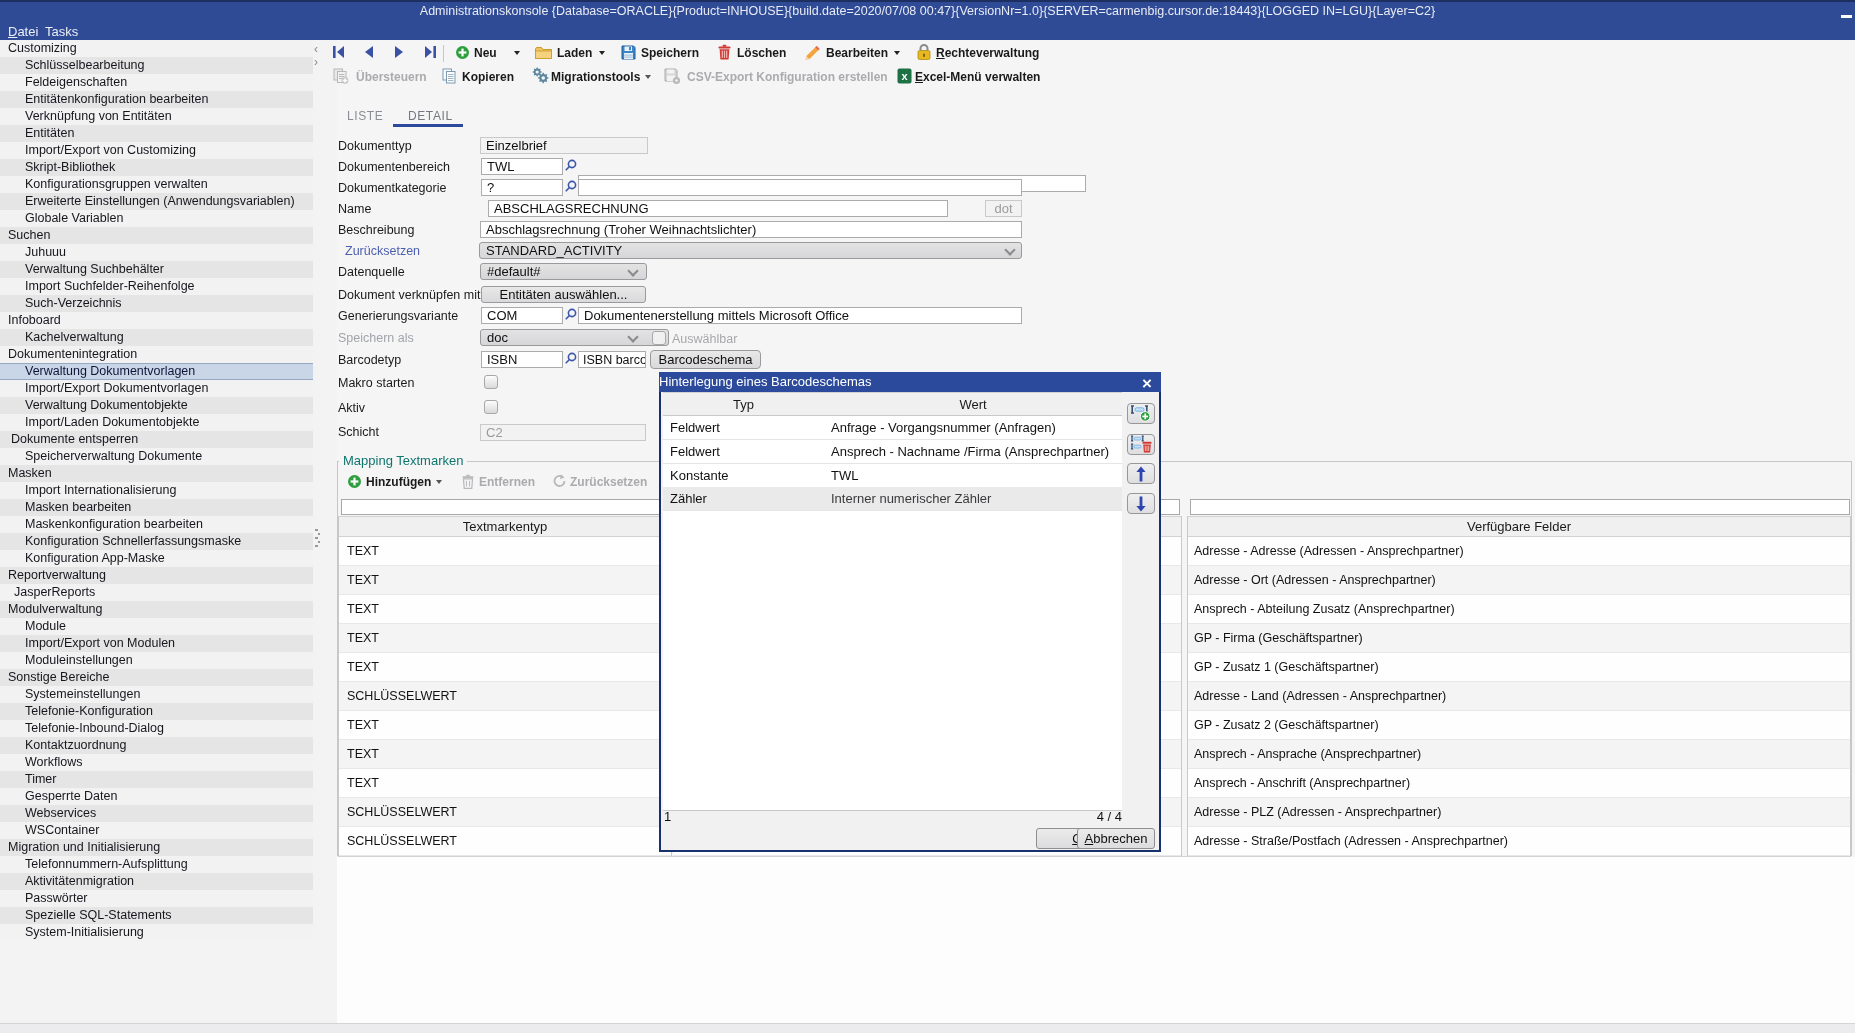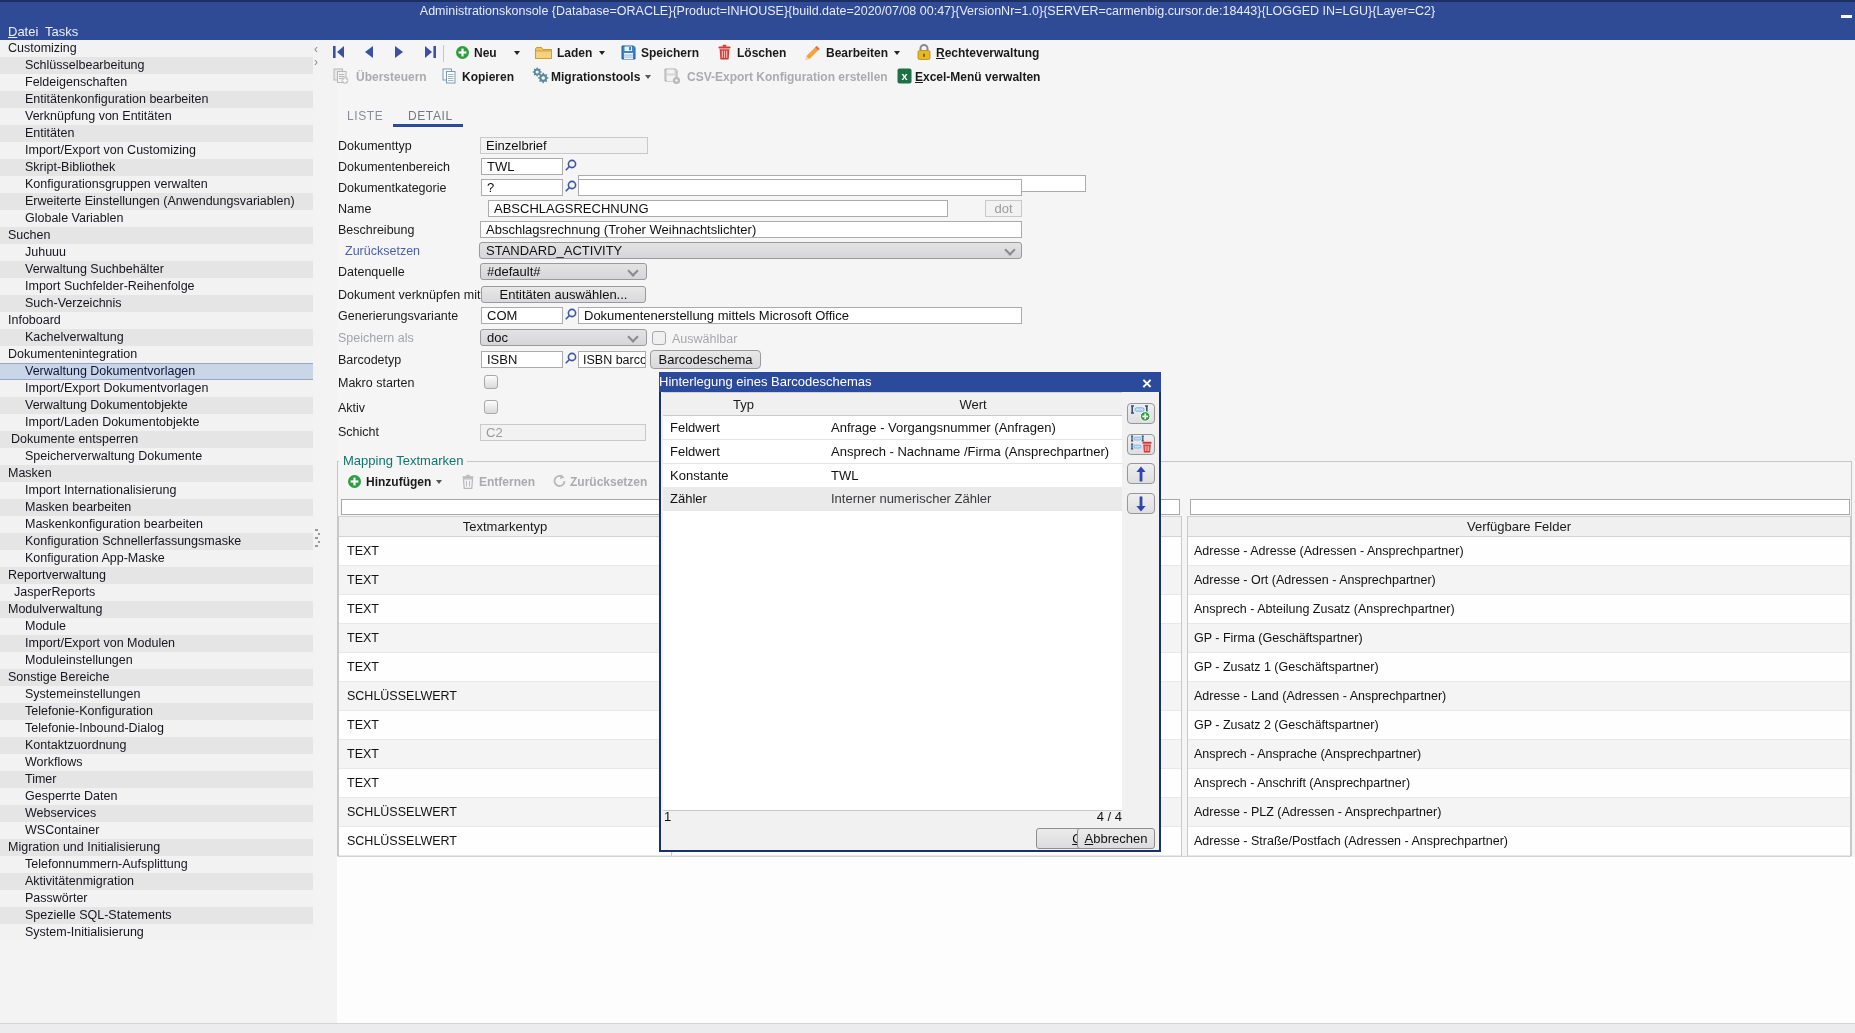--- a/index.html
+++ b/index.html
@@ -273,21 +273,21 @@
 <div class="chev" style="left:1006px;top:246px"></div>
 <div class="sel" style="left:480px;top:263px;width:167px">#default#</div>
 <div class="chev" style="left:629px;top:267px"></div>
 <div class="btn" style="left:481px;top:286px;width:165px;height:17px;line-height:15px">Entitäten auswählen...</div>
 <div class="fw" style="left:481px;top:307px;width:82px">COM</div>
 <svg style="left:565px;top:308px" width="12" height="12" viewBox="0 0 12 12">
     <circle cx="7" cy="5" r="3.6" fill="none" stroke="#3A57A8" stroke-width="1.6"></circle>
     <line x1="4.2" y1="7.8" x2="1.2" y2="10.8" stroke="#3A57A8" stroke-width="1.6" stroke-linecap="round"></line>
   </svg>
 <div class="fw" style="left:578px;top:307px;width:444px">Dokumentenerstellung mittels Microsoft Office</div>
-<div class="sel" style="left:480px;top:329px;width:167px">doc</div>
+<div class="sel" style="left:480px;top:329px;width:189px">doc</div>
 <div class="chev" style="left:629px;top:333px"></div>
 <div class="cb" style="left:652px;top:331px;background:#F0F0F1"></div>
 <div class="lb" style="left:672px;top:332px;color:#A7A7AA">Auswählbar</div>
 <div class="fw" style="left:481px;top:351px;width:82px">ISBN</div>
 <svg style="left:565px;top:352px" width="12" height="12" viewBox="0 0 12 12">
     <circle cx="7" cy="5" r="3.6" fill="none" stroke="#3A57A8" stroke-width="1.6"></circle>
     <line x1="4.2" y1="7.8" x2="1.2" y2="10.8" stroke="#3A57A8" stroke-width="1.6" stroke-linecap="round"></line>
   </svg>
 <div class="fw" style="left:578px;top:351px;width:68px;padding:1px 1px 0 4px;font-size:12.5px">ISBN barco</div>
 <div class="btn" style="left:650px;top:350px;width:111px;height:19px;line-height:17px;border-radius:4px">Barcodeschema</div>

